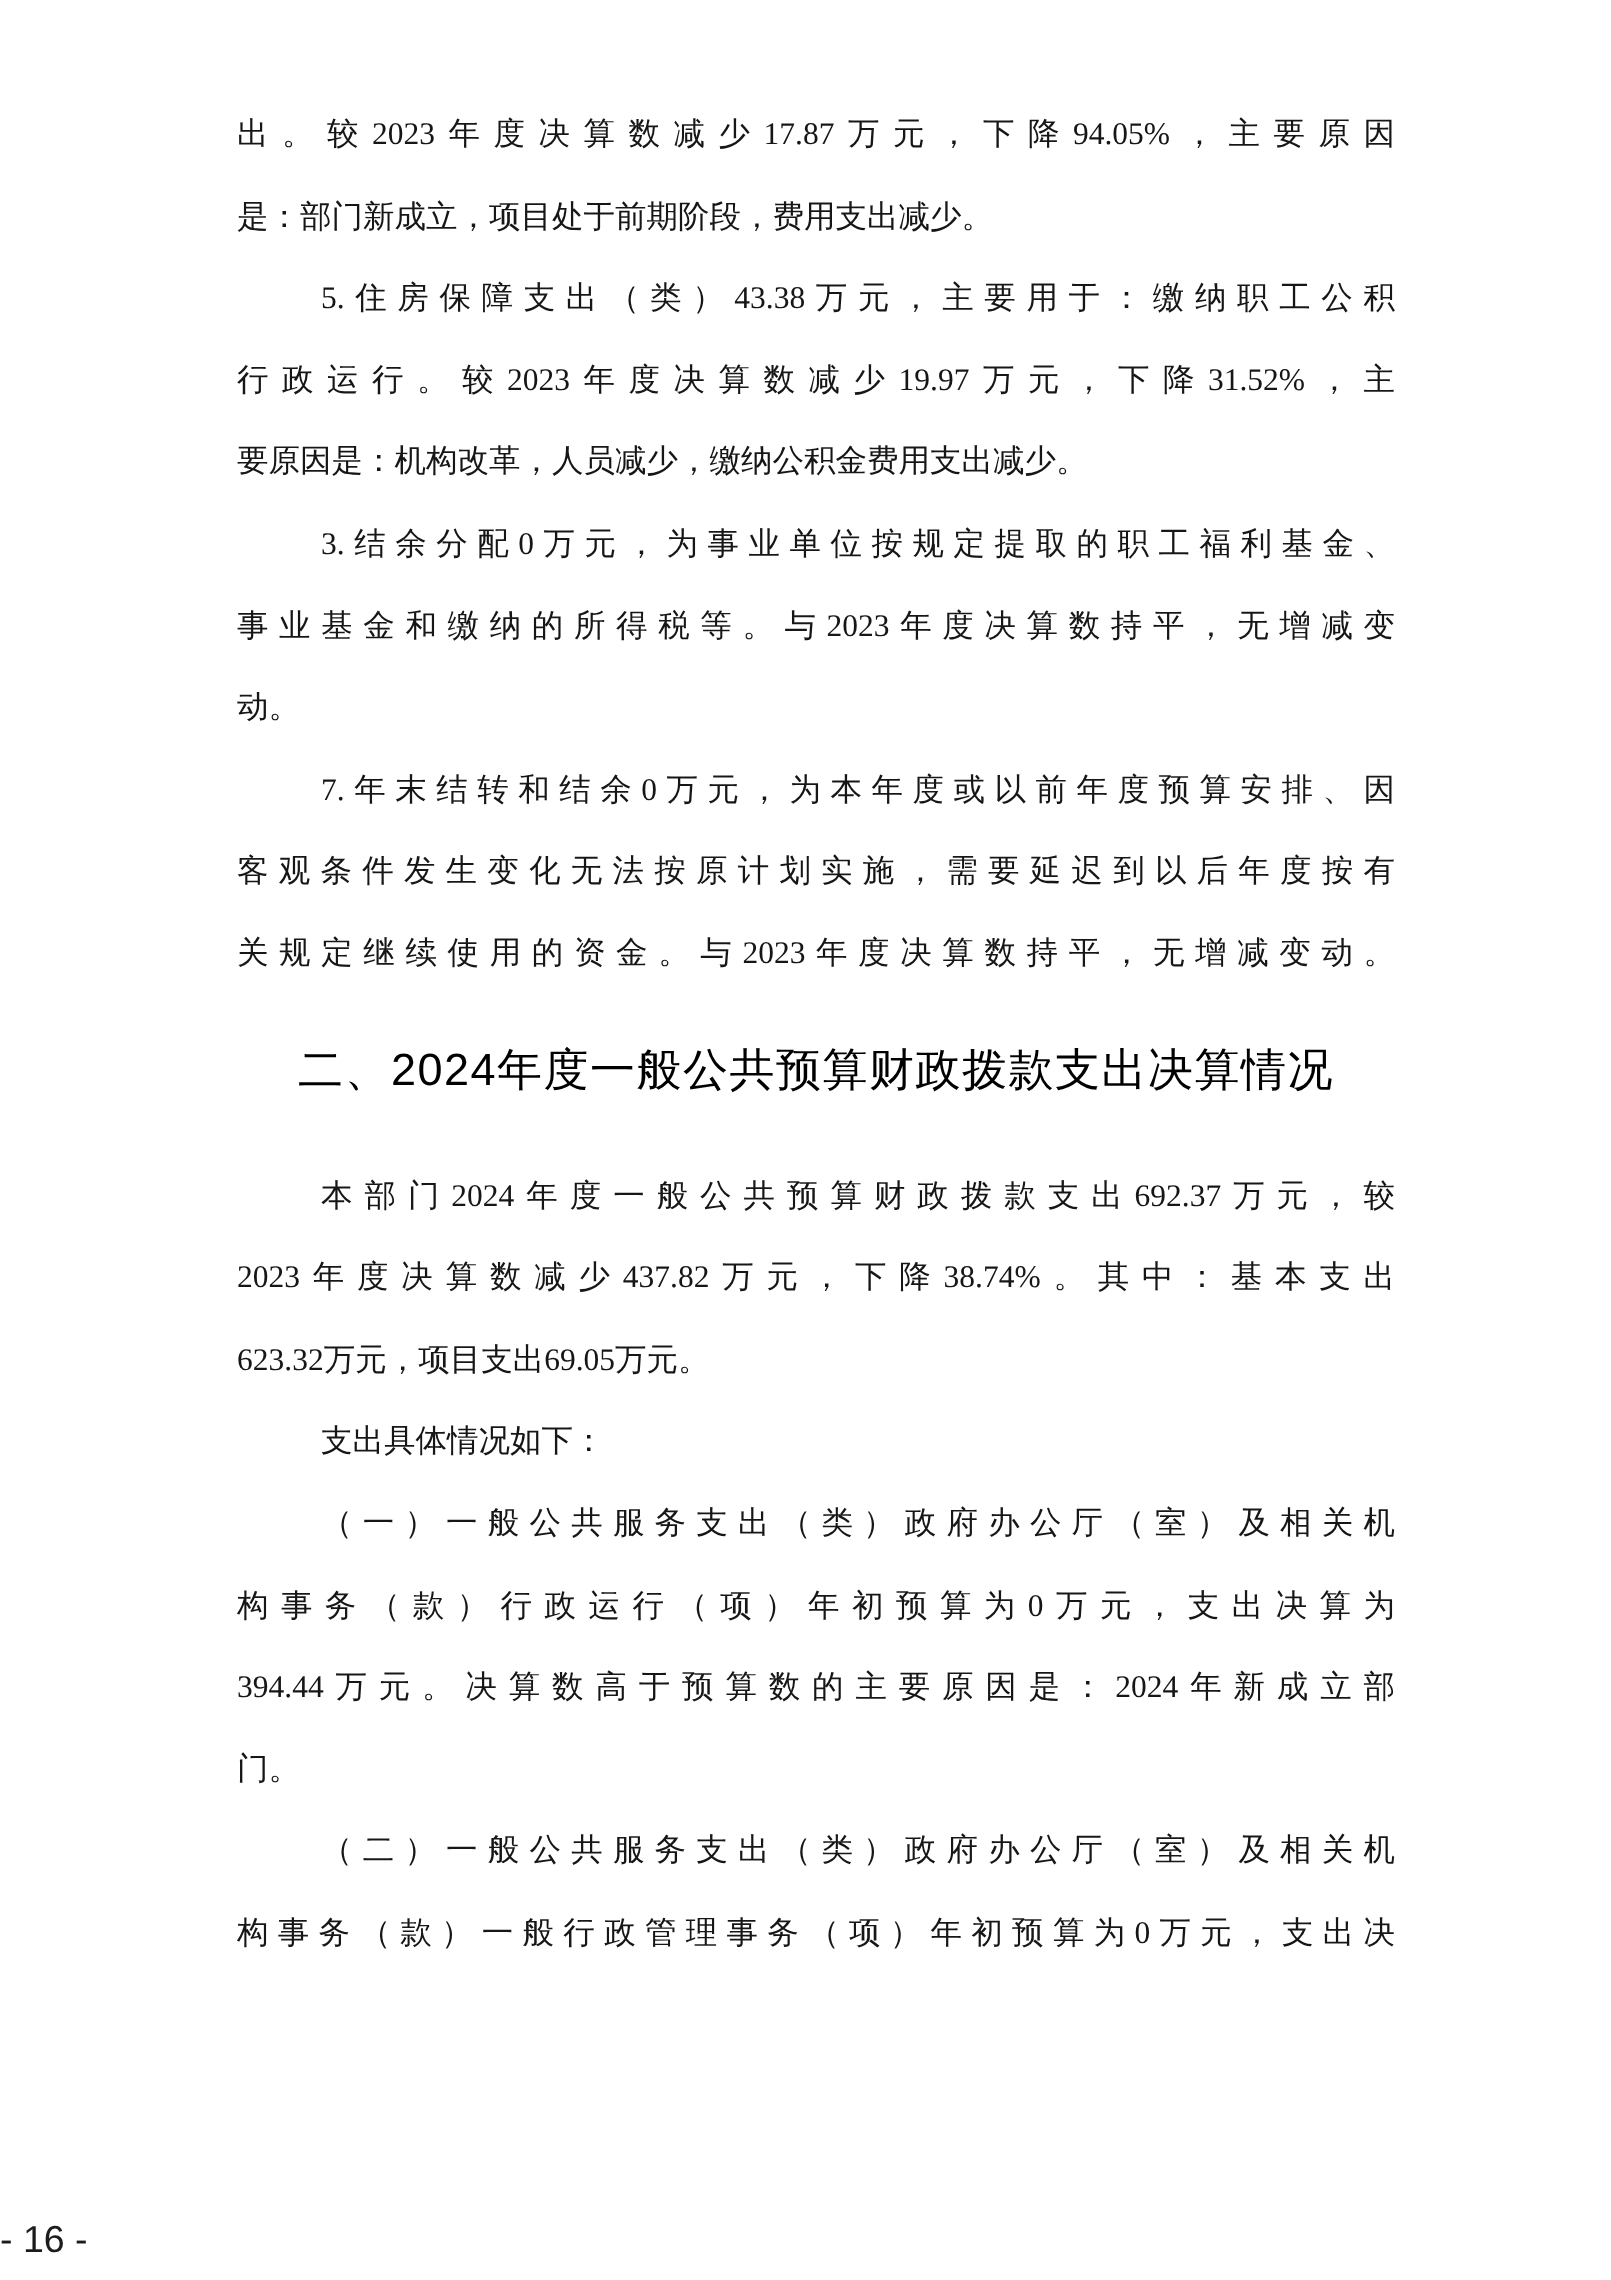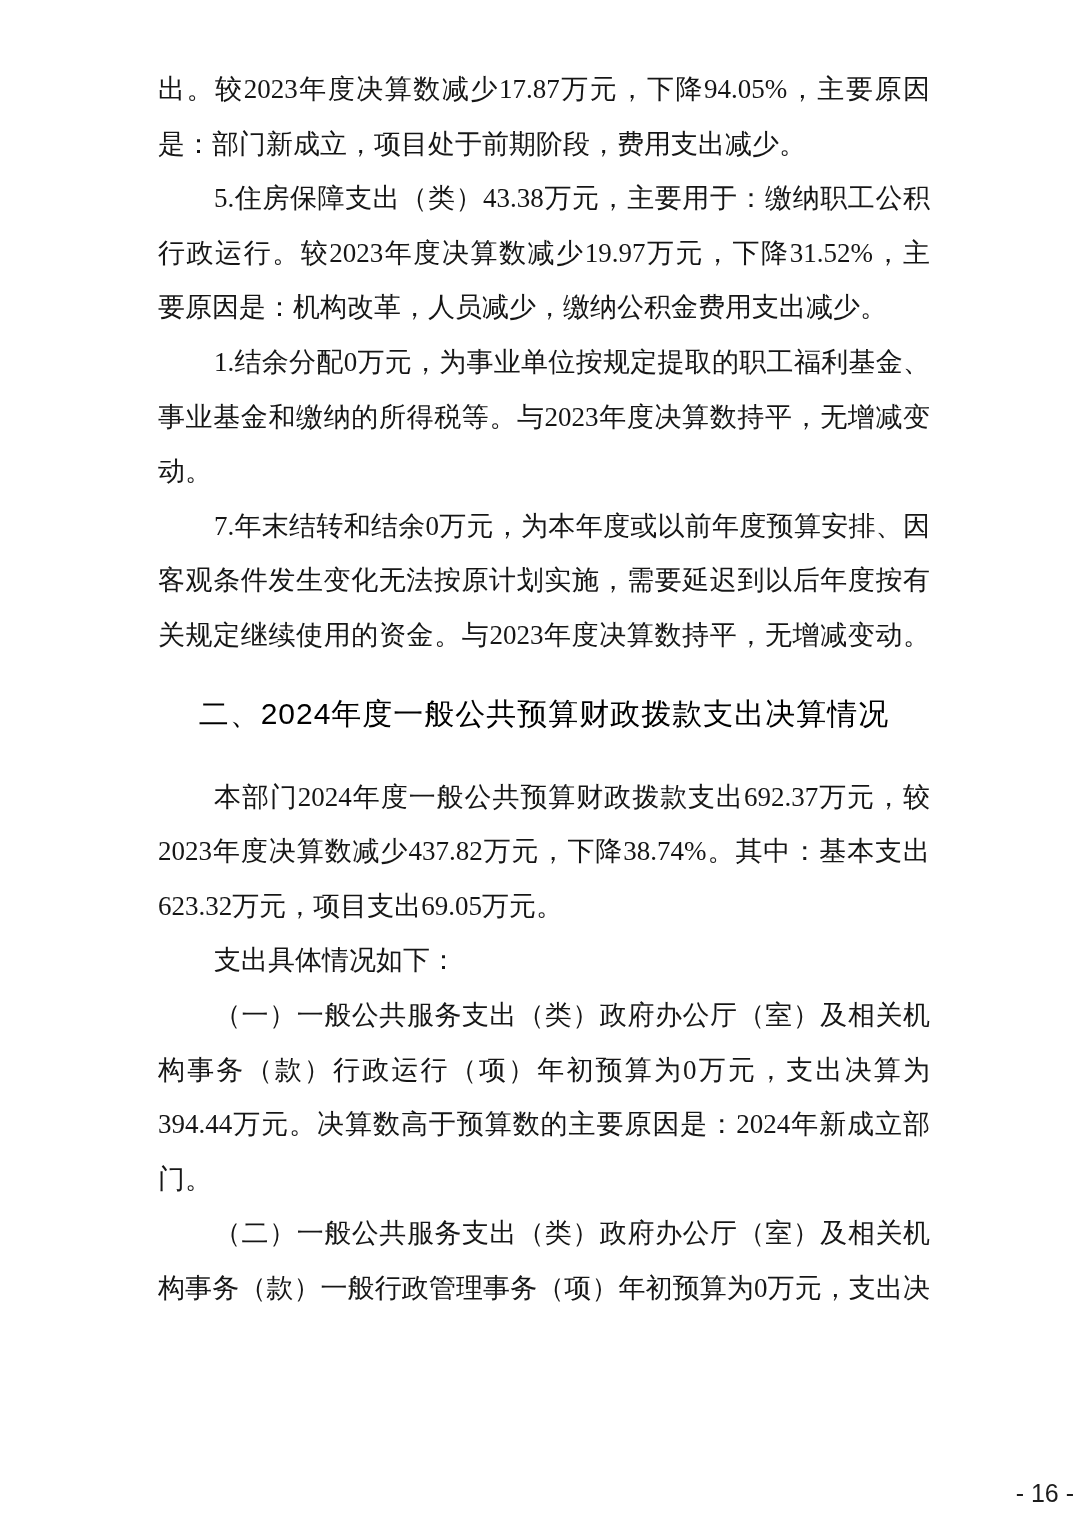--- a/index.html
+++ b/index.html
@@ -12,21 +12,21 @@
     color: #161616;
     font-family: "Liberation Serif", "DejaVu Serif", serif;
   }
   .content {
     position: absolute;
     left: 158px;
     top: 62px;
     width: 772px;
   }
   .line {
-    font-size: 27px;
+    font-size: 21px;
     height: 54.6px;
     line-height: 54.6px;
     overflow: hidden;
     text-align: justify;
     text-align-last: justify;
   }
   .line.end { text-align-last: left; }
   .line.indent { text-indent: 56px; }
   .heading {
     font-family: "Liberation Sans", "DejaVu Sans", sans-serif;
@@ -40,40 +40,40 @@
     text-align-last: center;
     color: #000000;
     letter-spacing: 1px;
     overflow: hidden;
   }
   .footer {
     position: absolute;
     left: 0;
     right: 0;
     bottom: 12px;
-    text-align: right;
+    text-align: left;
     font-family: "Liberation Sans", "DejaVu Sans", sans-serif;
     font-size: 25px;
     color: #1c1c1c;
   }
 </style>
 </head>
 <body>
 
 <div class="page">
   <div class="content">
 
     <div class="line">出。较2023年度决算数减少17.87万元，下降94.05%，主要原因</div>
     <div class="line end">是：部门新成立，项目处于前期阶段，费用支出减少。</div>
 
     <div class="line indent">5.住房保障支出（类）43.38万元，主要用于：缴纳职工公积</div>
     <div class="line">行政运行。较2023年度决算数减少19.97万元，下降31.52%，主</div>
     <div class="line end">要原因是：机构改革，人员减少，缴纳公积金费用支出减少。</div>
 
-    <div class="line indent">1.结余分配0万元，为事业单位按规定提取的职工福利基金、</div>
+    <div class="line indent">3.结余分配0万元，为事业单位按规定提取的职工福利基金、</div>
     <div class="line">事业基金和缴纳的所得税等。与2023年度决算数持平，无增减变</div>
     <div class="line end">动。</div>
 
     <div class="line indent">7.年末结转和结余0万元，为本年度或以前年度预算安排、因</div>
     <div class="line">客观条件发生变化无法按原计划实施，需要延迟到以后年度按有</div>
     <div class="line">关规定继续使用的资金。与2023年度决算数持平，无增减变动。</div>
 
     <div class="heading">二、2024年度一般公共预算财政拨款支出决算情况</div>
 
     <div class="line indent">本部门2024年度一般公共预算财政拨款支出692.37万元，较</div>

